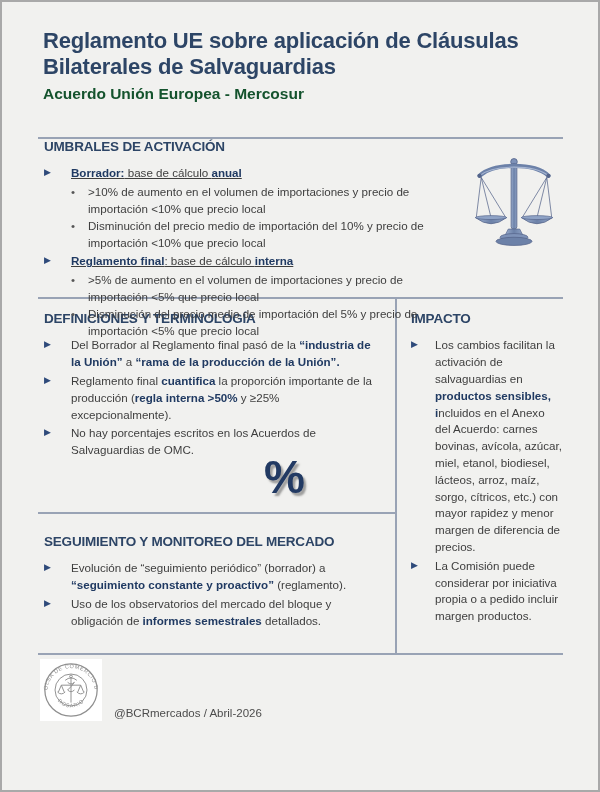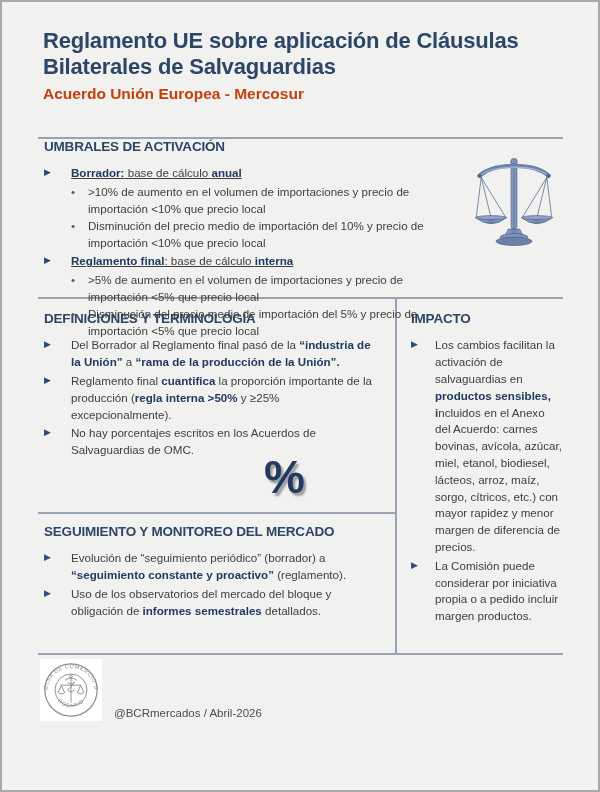--- a/index.html
+++ b/index.html
@@ -5,21 +5,21 @@
   html,body{margin:0;padding:0;background:#fff;}
   .page{
     width:600px;height:792px;box-sizing:border-box;position:relative;overflow:hidden;
     background:#f1f1ef;border:2px solid #a9a9a9;
     font-family:"Liberation Sans",sans-serif;color:#3e3e3e;
   }
   
   header{padding:26px 35px 0 41px;}
   .title{font-size:22px;font-weight:bold;color:#2d4566;line-height:1.16;max-width:510px;
          margin:0;letter-spacing:-0.2px;}
-  .subtitle{font-size:15.5px;font-weight:bold;color:#c2410c;margin:3px 0 0;line-height:1.5;}
+  .subtitle{font-size:15.5px;font-weight:bold;color:#14532d;margin:3px 0 0;line-height:1.5;}
   
   .rule{height:0;border-top:2px solid #99a3b5;margin:0 35px 0 36px;}
   .rule-1{margin-top:32px;}
   
   .sec-umbrales{position:relative;margin:0 35px 0 36px;height:158px;box-sizing:border-box;}
   h3{font-size:13.5px;font-weight:bold;color:#2d4566;margin:0 0 10px 6px;letter-spacing:-0.2px;line-height:1.2;}
   .li{display:flex;margin:2px 0 2px 6px;}
   .tri{width:27px;flex:none;color:#2e4a7a;font-size:9px;padding-top:3px;line-height:1;}
   .txt{font-size:11.6px;line-height:1.45;color:#3e3e3e;}
   .b{font-weight:bold;color:#203a62;}
@@ -30,21 +30,21 @@
   .scales{position:absolute;right:8px;top:16px;}
   
   .mid{display:flex;margin:0 35px 0 36px;border-top:2px solid #99a3b5;border-bottom:2px solid #99a3b5;
        height:358px;box-sizing:border-box;justify-content:center;}
   .col-left{width:359px;flex:none;border-right:2px solid #99a3b5;box-sizing:border-box;}
   .col-right{flex:1;padding-left:12px;box-sizing:border-box;}
   .def-block{height:215px;box-sizing:border-box;border-bottom:2px solid #99a3b5;padding-top:12px;}
   .col-left .li .txt{max-width:302px;}
   .pct{font-size:46px;font-weight:bold;color:#223a63;line-height:.9;margin:-4px 0 0 226px;
        text-shadow:2.5px 3px 2px rgba(90,90,90,.55);}
-  .seg-block{padding-top:10px;}
+  .seg-block{padding-top:20px;}
   .col-right h3{margin-left:2px;}
   .col-right .li{margin-left:2px;}
   .col-right .tri{width:24px;}
   .col-right .txt{max-width:130px;}
   
   footer{position:relative;height:69px;}
   .logo{position:absolute;left:38px;top:4px;width:62px;height:62px;background:#ffffff;}
   .handle{position:absolute;left:112px;top:52px;font-size:11.5px;color:#4c4c4c;text-align:center;}
 </style>
 </head>

